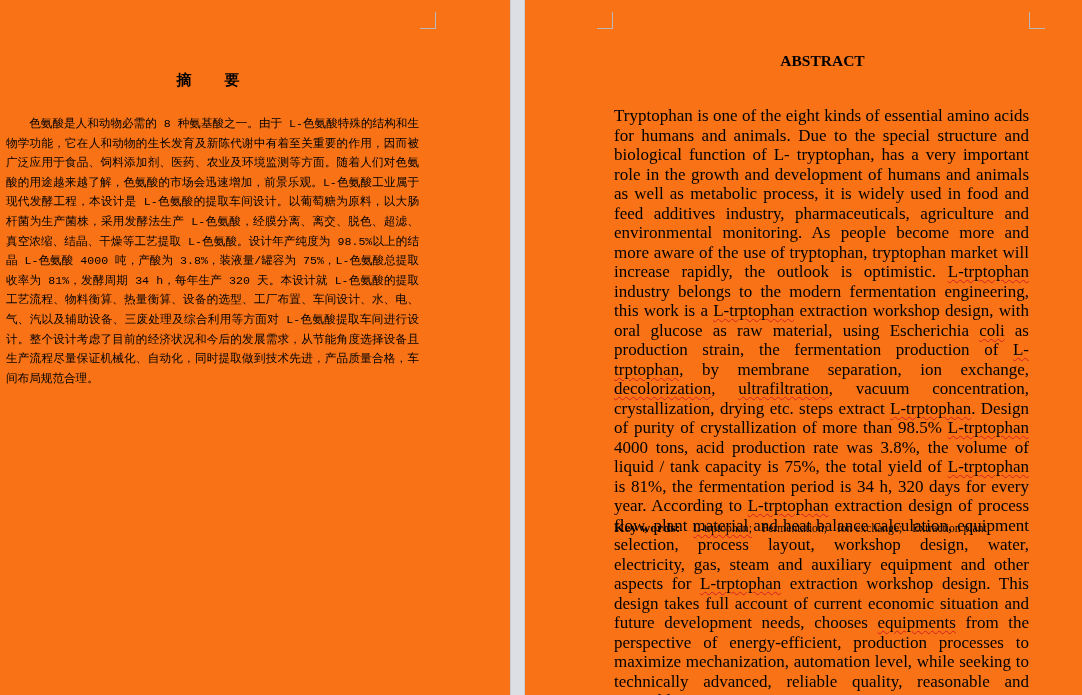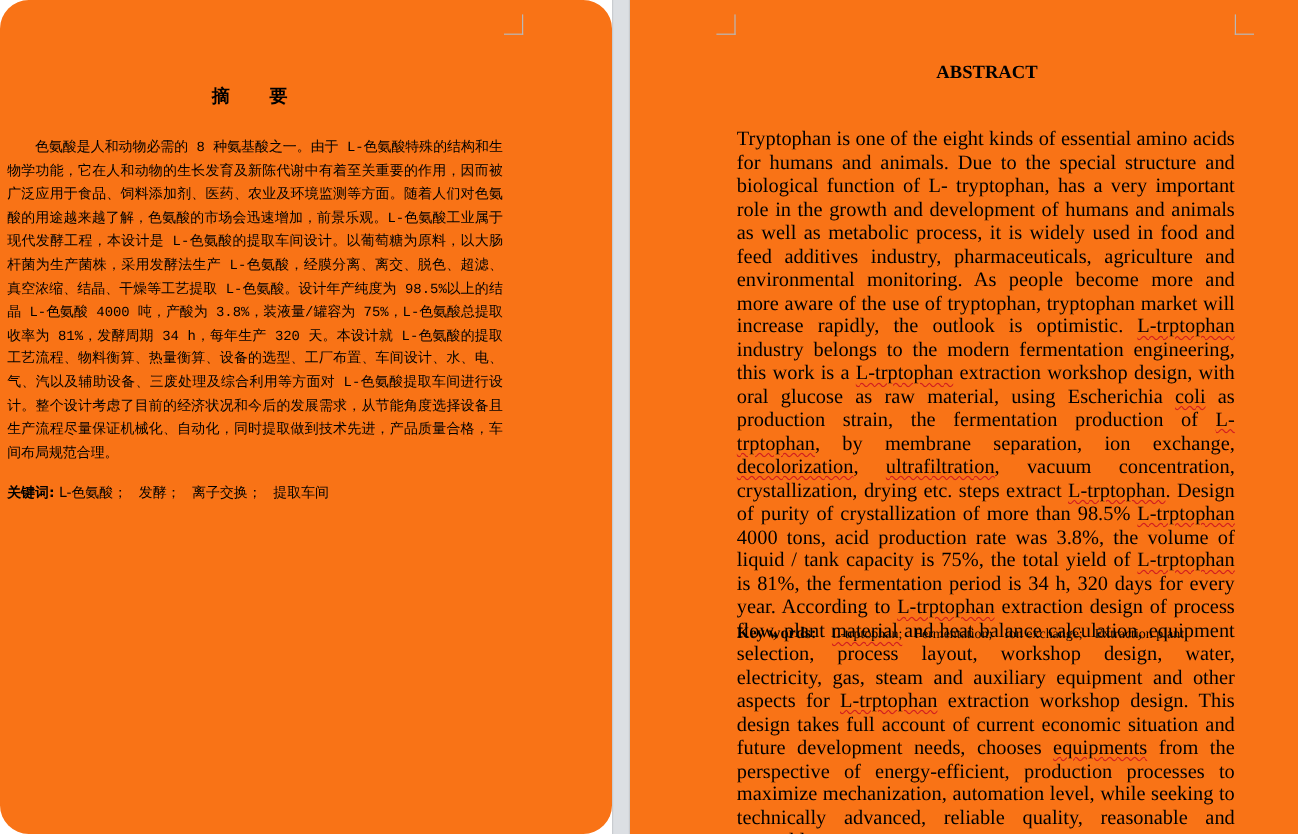--- a/index.html
+++ b/index.html
@@ -5,21 +5,21 @@
   html, body { margin: 0; padding: 0; }
   body {
     width: 1082px; height: 695px; overflow: hidden;
     background: #ffffff; position: relative;
     font-family: "Liberation Serif", "DejaVu Serif", serif;
     color: #000;
   }
   .page {
     position: absolute; top: 0; height: 695px; background: #f97316; overflow: hidden;
   }
-  #page-left { left: 0; width: 510px; border-radius: 24px; }
+  #page-left { left: 0; width: 510px; }
   #page-right { left: 525px; width: 557px; }
   .gap {
     position: absolute; top: 0; left: 510px; width: 15px; height: 695px;
     background: #dcdfe3;
     border-left: 1px solid #c9ccd0; border-right: 1px solid #c9ccd0;
     box-sizing: border-box;
   }
   .corner { position: absolute; width: 16px; height: 17px; box-sizing: border-box; }
   .corner.tl { border-right: 1px solid #b8b8b8; border-bottom: 1px solid #b8b8b8; }
   .corner.tr { border-left: 1px solid #b8b8b8; border-bottom: 1px solid #b8b8b8; }
@@ -58,27 +58,20 @@
   .en-kw .kw-label { font-weight: bold; font-size: 13.5px; margin-right: 10px; }
   .en-kw .kw-item { margin-right: 10px; }
 </style>
 </head>
 <body>
 
 <div class="page" id="page-left">
   <div class="corner tl" style="left:420px; top:12px;"></div>
   <div class="cn-title">摘  要</div>
   <div class="cn-body">色氨酸是人和动物必需的 8 种氨基酸之一。由于 L-色氨酸特殊的结构和生物学功能，它在人和动物的生长发育及新陈代谢中有着至关重要的作用，因而被广泛应用于食品、饲料添加剂、医药、农业及环境监测等方面。随着人们对色氨酸的用途越来越了解，色氨酸的市场会迅速增加，前景乐观。L-色氨酸工业属于现代发酵工程，本设计是 L-色氨酸的提取车间设计。以葡萄糖为原料，以大肠杆菌为生产菌株，采用发酵法生产 L-色氨酸，经膜分离、离交、脱色、超滤、真空浓缩、结晶、干燥等工艺提取 L-色氨酸。设计年产纯度为 98.5%以上的结晶 L-色氨酸 4000 吨，产酸为 3.8%，装液量/罐容为 75%，L-色氨酸总提取收率为 81%，发酵周期 34 h，每年生产 320 天。本设计就 L-色氨酸的提取工艺流程、物料衡算、热量衡算、设备的选型、工厂布置、车间设计、水、电、气、汽以及辅助设备、三废处理及综合利用等方面对 L-色氨酸提取车间进行设计。整个设计考虑了目前的经济状况和今后的发展需求，从节能角度选择设备且生产流程尽量保证机械化、自动化，同时提取做到技术先进，产品质量合格，车间布局规范合理。</div>
-  <div class="cn-kw">
-    <span class="kw-label">关键词:</span>
-    <span class="kw-item">L-色氨酸；</span>
-    <span class="kw-item">发酵；</span>
-    <span class="kw-item">离子交换；</span>
-    <span class="kw-item">提取车间</span>
-  </div>
 </div>
 
 <div class="gap"></div>
 
 <div class="page" id="page-right">
   <div class="corner tl" style="left:72px; top:12px;"></div>
   <div class="corner tr" style="left:504px; top:12px;"></div>
   <div class="en-title">ABSTRACT</div>
   <div class="en-body" id="en-body"><span>Tryptophan is one of the eight kinds of essential amino acids for humans and animals. Due to the special structure and biological function of L- tryptophan, has a very important role in the growth and development of humans and animals as well as metabolic process, it is widely used in food and feed additives industry, pharmaceuticals, agriculture and environmental monitoring. As people become more and more aware of the use of tryptophan, tryptophan market will increase rapidly, the outlook is optimistic. </span><span class="squiggle">L-trptophan</span><span> industry belongs to the modern fermentation engineering, this work is a </span><span class="squiggle">L-trptophan</span><span> extraction workshop design, with oral glucose as raw material, using Escherichia </span><span class="squiggle">coli</span><span> as production strain, the fermentation production of </span><span class="squiggle">L-trptophan</span><span>, by membrane separation, ion exchange, </span><span class="squiggle">decolorization</span><span>, </span><span class="squiggle">ultrafiltration</span><span>, vacuum concentration, crystallization, drying etc. steps extract </span><span class="squiggle">L-trptophan</span><span>. Design of purity of crystallization of more than 98.5% </span><span class="squiggle">L-trptophan</span><span> 4000 tons, acid production rate was 3.8%, the volume of liquid / tank capacity is 75%, the total yield of </span><span class="squiggle">L-trptophan</span><span> is 81%, the fermentation period is 34 h, 320 days for every year. According to </span><span class="squiggle">L-trptophan</span><span> extraction design of process flow, plant material and heat balance calculation, equipment selection, process layout, workshop design, water, electricity, gas, steam and auxiliary equipment and other aspects for </span><span class="squiggle">L-trptophan</span><span> extraction workshop design. This design takes full account of current economic situation and future development needs, chooses </span><span class="squiggle">equipments</span><span> from the perspective of energy-efficient, production processes to maximize mechanization, automation level, while seeking to technically advanced, reliable quality, reasonable and normal layout.</span></div>
   <div class="en-kw" id="en-kw">

